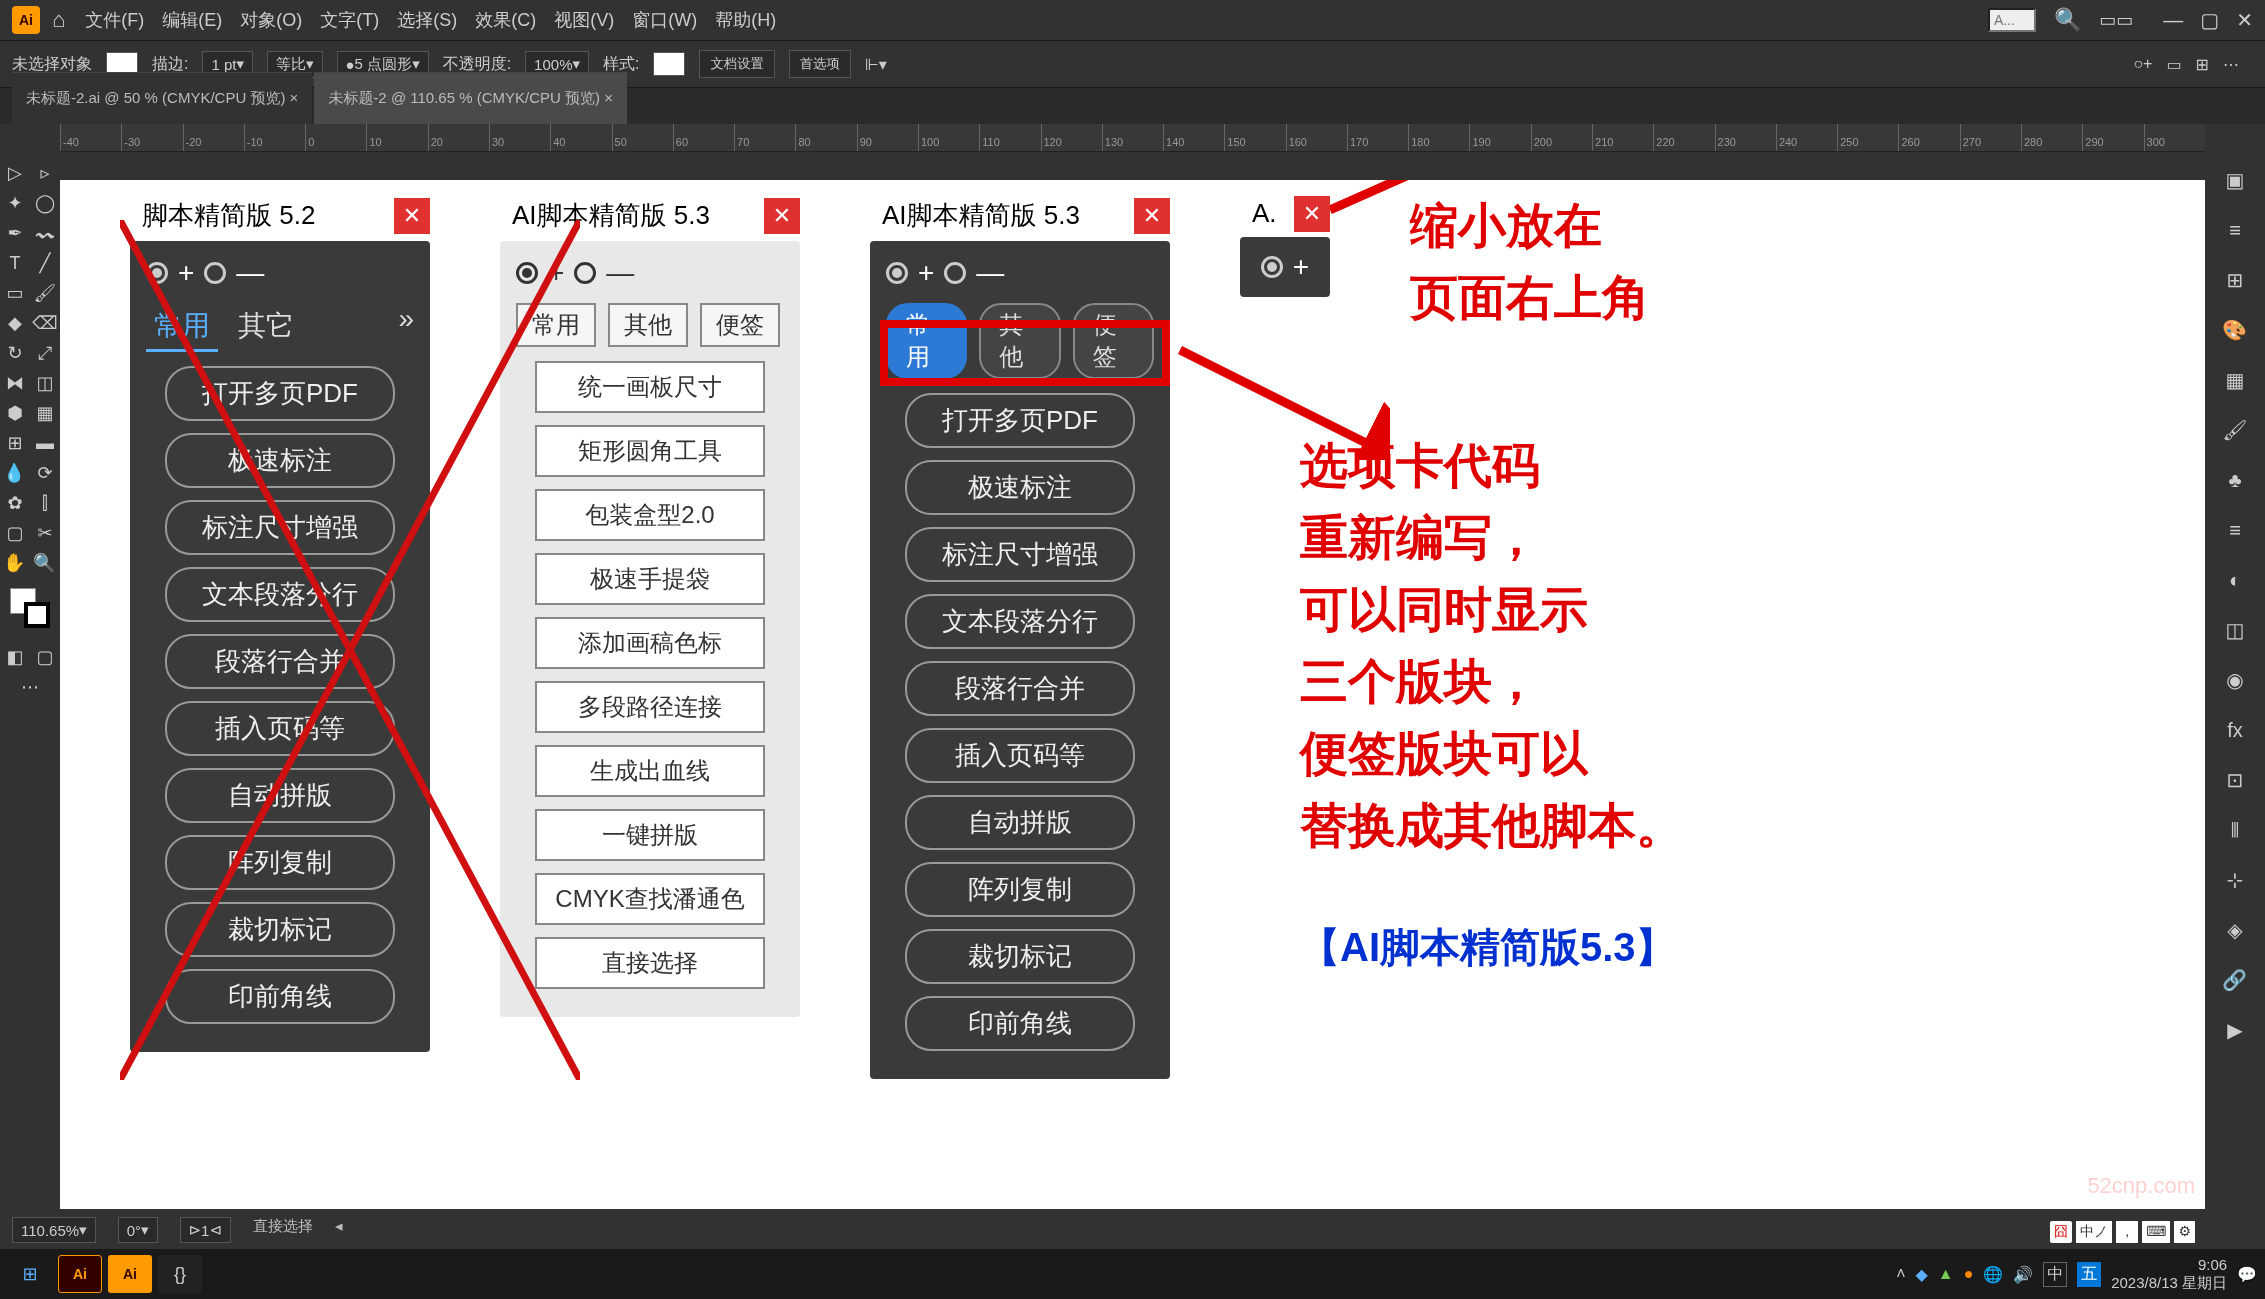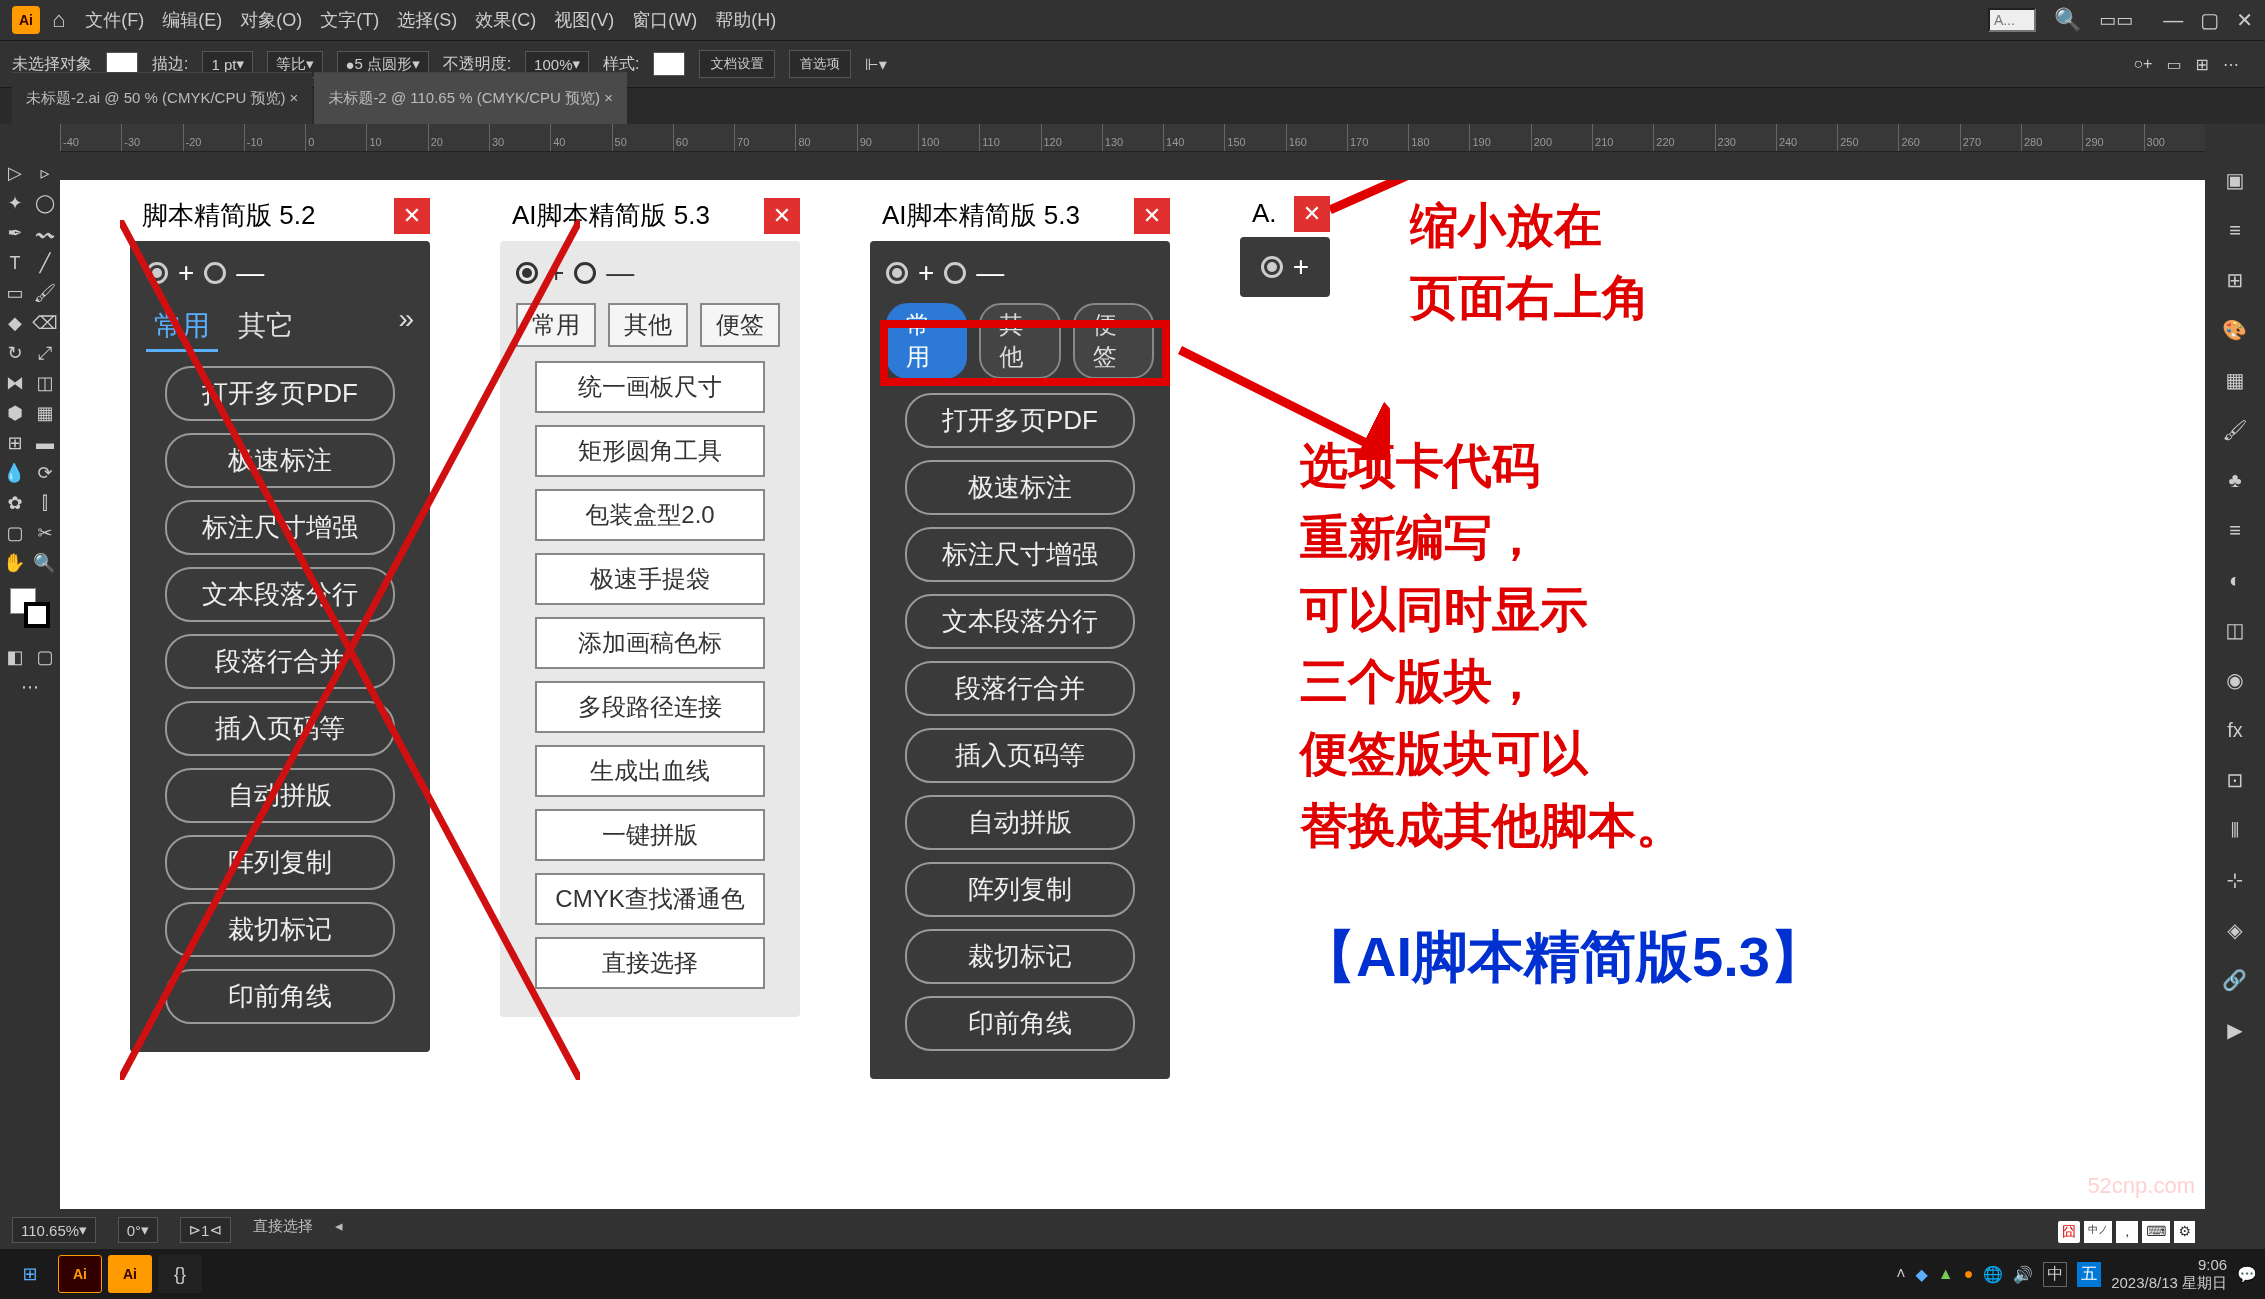--- a/index.html
+++ b/index.html
@@ -66,21 +66,21 @@
 .sp-tab-light { border: 2px solid #888; background: #f5f5f5; color: #333; font-size: 24px; padding: 4px 14px; cursor: pointer; }
 
 .sp-tab-pill { border: 2px solid #888; background: #444; color: #ddd; font-size: 24px; padding: 4px 18px; border-radius: 22px; cursor: pointer; }
 .sp-tab-pill.active { background: #2d7ad6; color: #fff; border-color: #2d7ad6; }
 
 .sp-btn-dark { display: block; width: 230px; margin: 0 auto 12px; padding: 8px 0; border: 2px solid #999; border-radius: 26px; background: #3a3a3a; color: #eee; font-size: 26px; text-align: center; cursor: pointer; }
 .sp-btn-light { display: block; width: 230px; margin: 0 auto 12px; padding: 8px 0; border: 2px solid #888; background: #fff; color: #333; font-size: 24px; text-align: center; cursor: pointer; }
 
 
 .anno-text { position: absolute; color: #e00000; font-weight: bold; font-size: 48px; line-height: 1.5; }
-.anno-blue { position: absolute; color: #0030d0; font-weight: bold; font-size: 56px; }
+.anno-blue { position: absolute; color: #0030d0; font-weight: bold; font-size: 40px; }
 .red-box { position: absolute; border: 8px solid #e00000; }
 .arrow-svg { position: absolute; pointer-events: none; }
 
 
 .status-bar { position: absolute; bottom: 50px; left: 0; right: 0; height: 32px; background: #323232; color: #bbb; font-size: 15px; display: flex; align-items: flex-start; padding: 0 12px; }
 .status-bar > * { margin-right: 22px; }
 
 
 .taskbar { position: absolute; bottom: 0; left: 0; right: 0; height: 50px; background: #1a1a1a; display: flex; align-items: center; padding: 0 8px; }
 .taskbar-icon { width: 44px; height: 38px; margin-right: 6px; display: flex; align-items: center; justify-content: center; color: #fff; border-radius: 3px; font-size: 18px; }
@@ -425,21 +425,21 @@
 <div class="status-bar">
   <span class="opt-dropdown"><span>110.65%</span> ▾</span>
   <span class="opt-dropdown"><span>0°</span> ▾</span>
   <span class="opt-dropdown">⊳ <span>1</span> ⊲</span>
   <span>直接选择</span>
   <span>◂</span>
 </div>
 
 <div style="position:absolute;right:70px;bottom:56px;display:flex;gap:4px;">
   <span style="background:#fff;color:#d00;padding:2px 4px;font-size:14px;border-radius:2px;">囧</span>
-  <span style="background:#fff;color:#333;padding:2px 4px;font-size:10px;">中ノ</span>
+  <span style="background:#fff;color:#333;padding:2px 4px;font-size:14px;">中ノ</span>
   <span style="background:#fff;color:#333;padding:2px 4px;font-size:14px;">，</span>
   <span style="background:#fff;color:#333;padding:2px 4px;font-size:14px;">⌨</span>
   <span style="background:#fff;color:#333;padding:2px 4px;font-size:14px;">⚙</span>
 </div>
 
 <div class="taskbar">
   <div class="taskbar-icon" style="color:#5ab0ff;">⊞</div>
   <div class="taskbar-icon" style="background:#330000;border:1px solid #ff9a00;">
       <span style="color:#ff9a00;font-weight:bold;font-size:14px;">Ai</span>
     </div>

